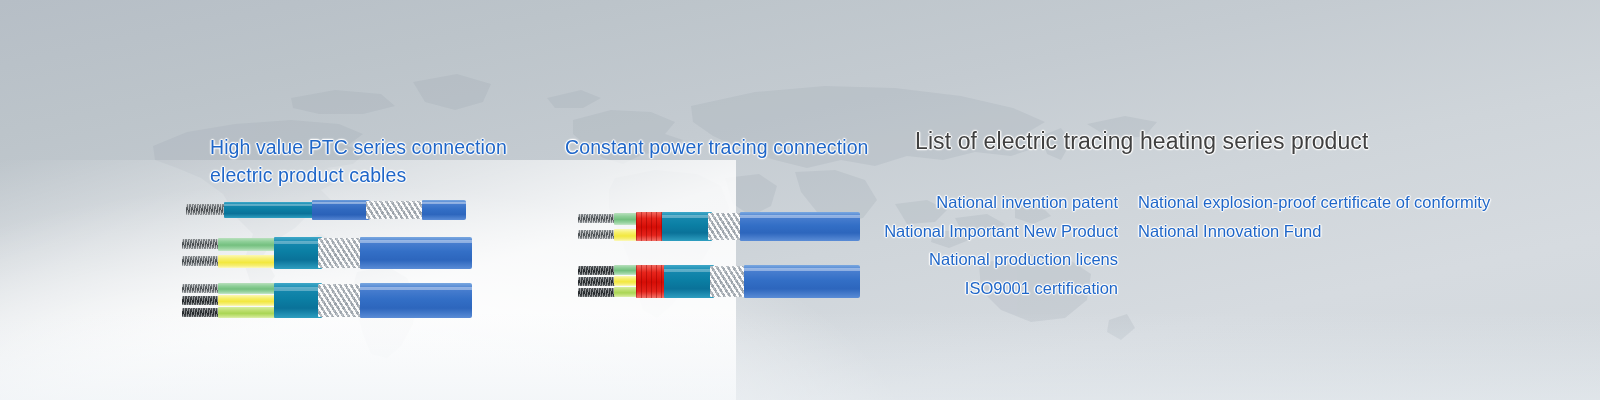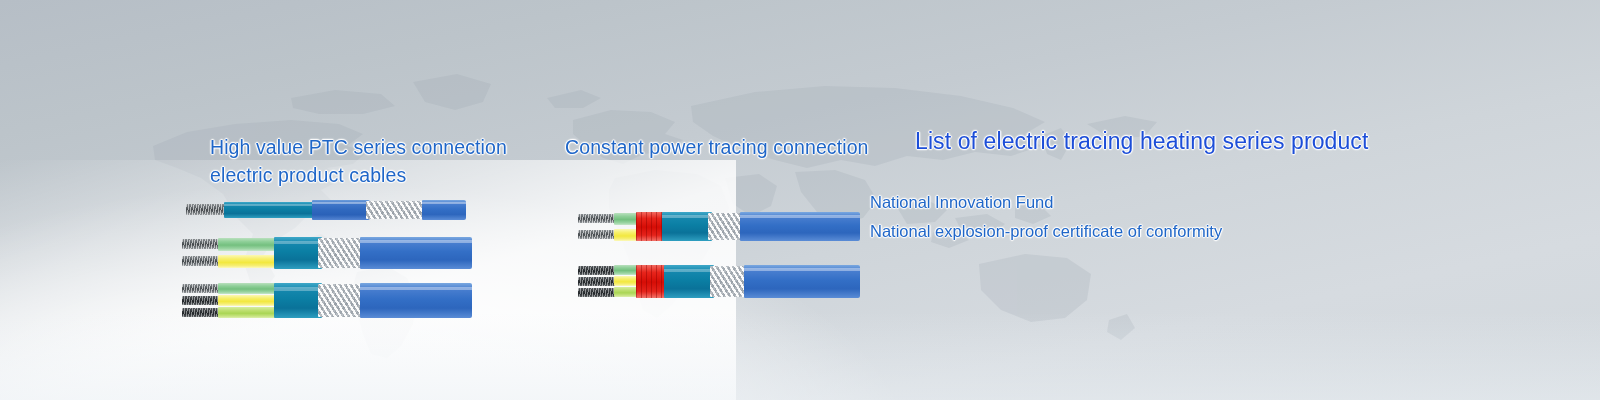--- a/index.html
+++ b/index.html
@@ -54,21 +54,21 @@
     text-shadow:
       0 0 2px #ffffff, 0 0 2px #ffffff, 0 0 3px #ffffff,
       1px 0 1px #ffffff, -1px 0 1px #ffffff,
       0 1px 1px #ffffff, 0 -1px 1px #ffffff;
   }
   #hd-ptc { left:196px; top:133px;margin-left:14px; }
   #hd-cpp { left:565px; top:133px; }
 
   #main-title {
     position:absolute; left:915px; top:128px;
-    color:#1d4ed8;
+    color:#404040;
     font-size:23px; font-weight:400;
     letter-spacing:0.1px; white-space:nowrap;
     text-shadow:
       0 0 2px #ffffff, 0 0 2px #ffffff, 0 0 3px #ffffff,
       1px 0 1px #ffffff, -1px 0 1px #ffffff,
       0 1px 1px #ffffff, 0 -1px 1px #ffffff;
   }
 
   #cert-block {
     position:absolute; left:860px; top:188px;
@@ -234,23 +234,29 @@
     <div>electric product cables</div>
   </div>
 
   <div class="hd" id="hd-cpp">
     <div>Constant power tracing connection</div>
   </div>
 
   <div id="main-title">List of electric tracing heating series product</div>
 
   <div id="cert-block">
+    <div id="cert-col-left">
+      <div class="cert-item">National invention patent</div>
+      <div class="cert-item">National Important New Product</div>
+      <div class="cert-item">National production licens</div>
+      <div class="cert-item">ISO9001 certification</div>
+    </div>
     <div id="cert-col-right">
+      <div class="cert-item">National explosion-proof certificate of conformity</div>
       <div class="cert-item">National Innovation Fund</div>
-      <div class="cert-item">National explosion-proof certificate of conformity</div>
     </div>
   </div>
 
   <div class="cable" style="left:186px; top:200px; width:280px; height:20px;">
     <div class="cond" style="left:0px;  top:4px;  width:42px; height:11px;"></div>
     <div class="teal" style="left:38px; top:2px;  width:116px; height:16px;">
       <div class="teal-hl"></div>
     </div>
     <div class="blue mid" style="left:126px; top:0px; width:58px; height:20px;">
       <div class="blue-hl"></div>

